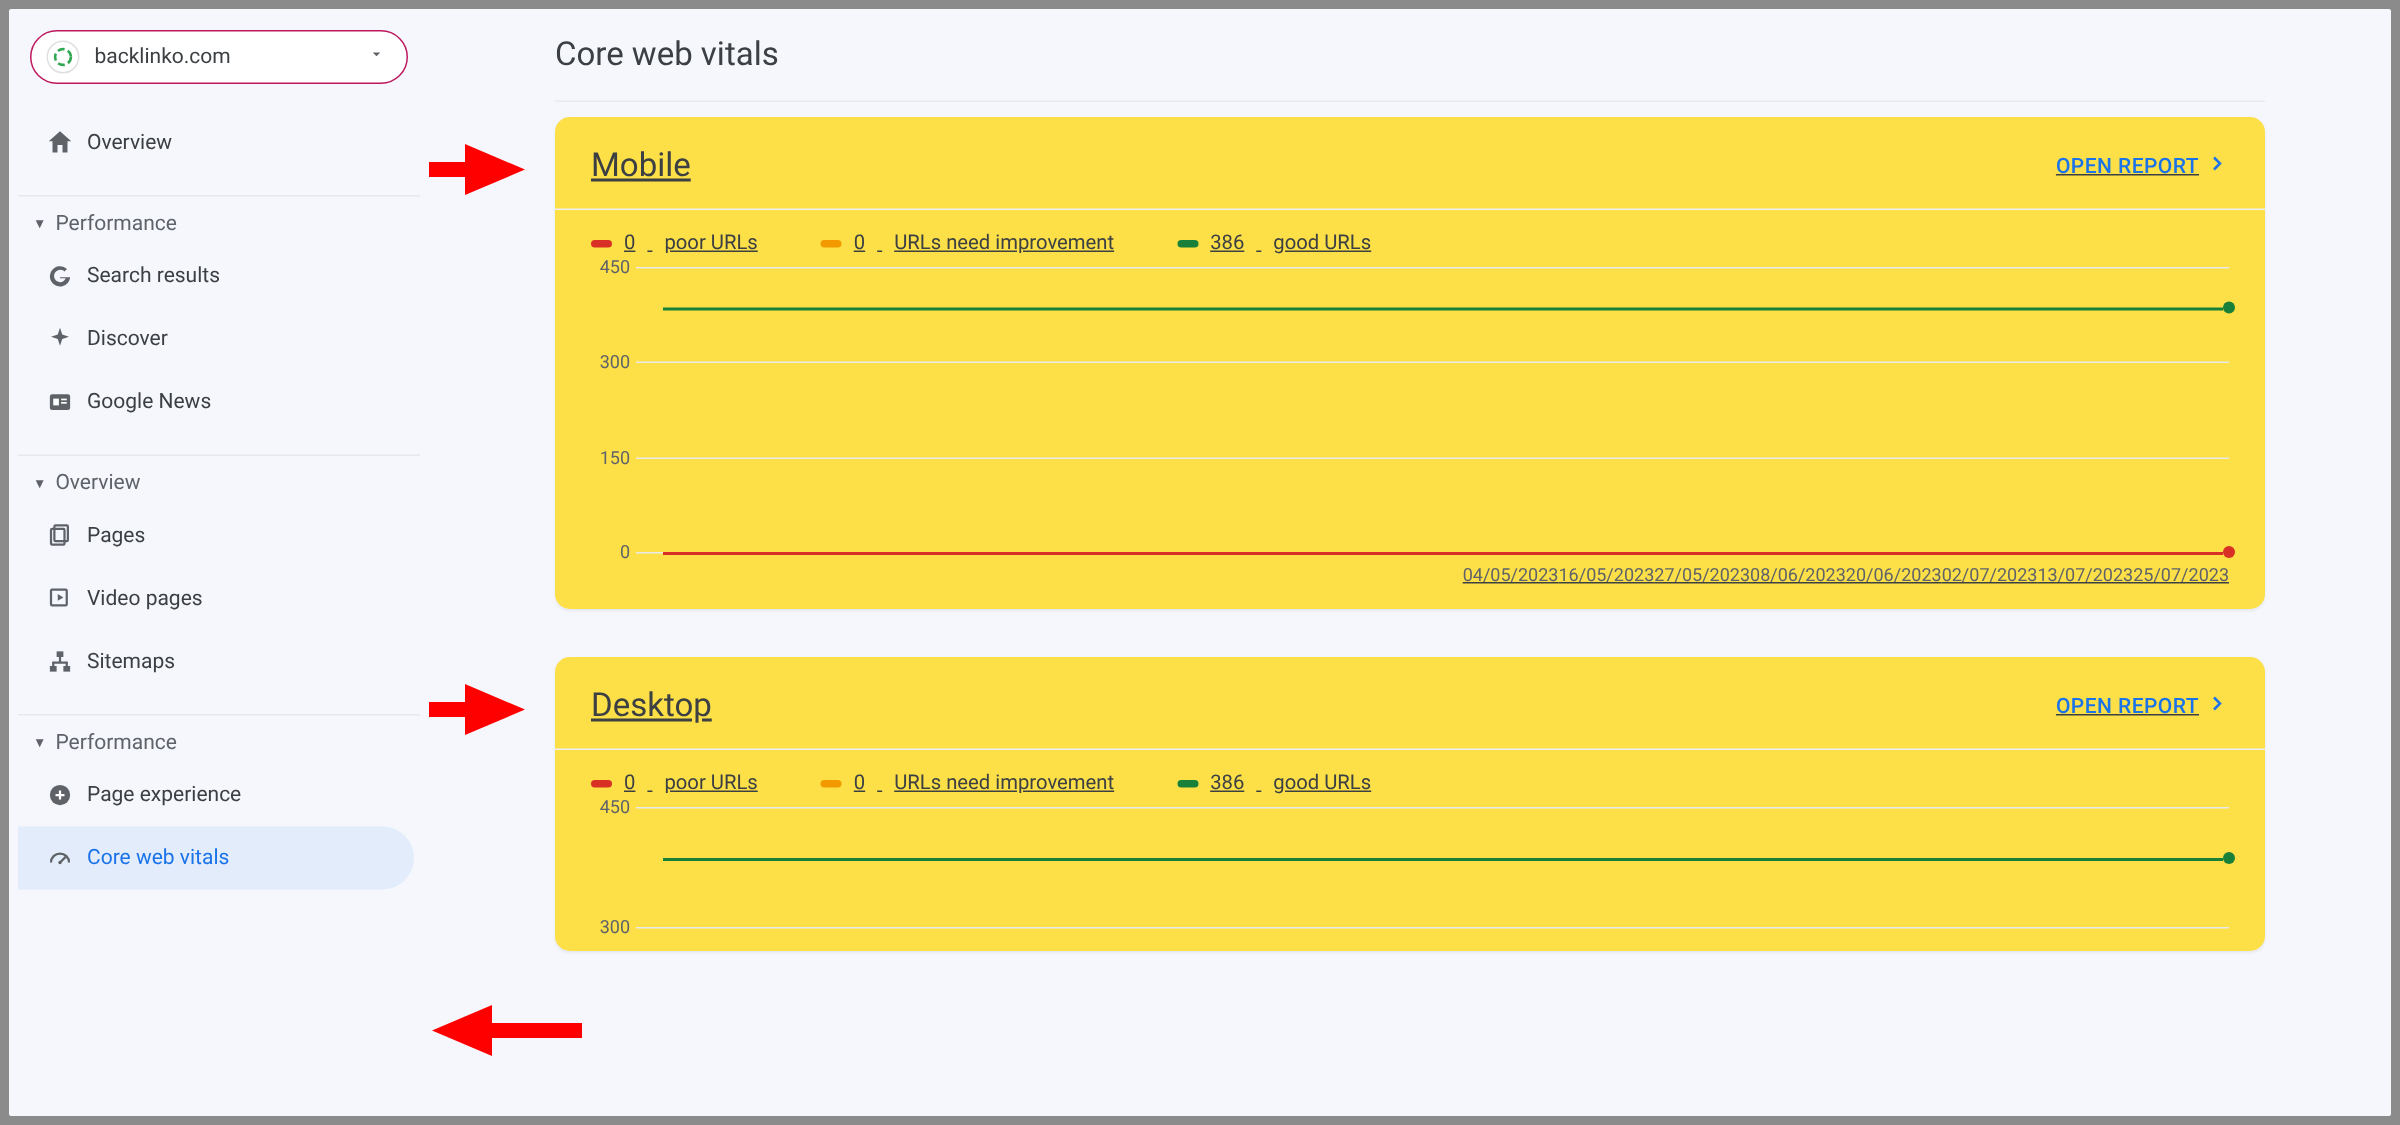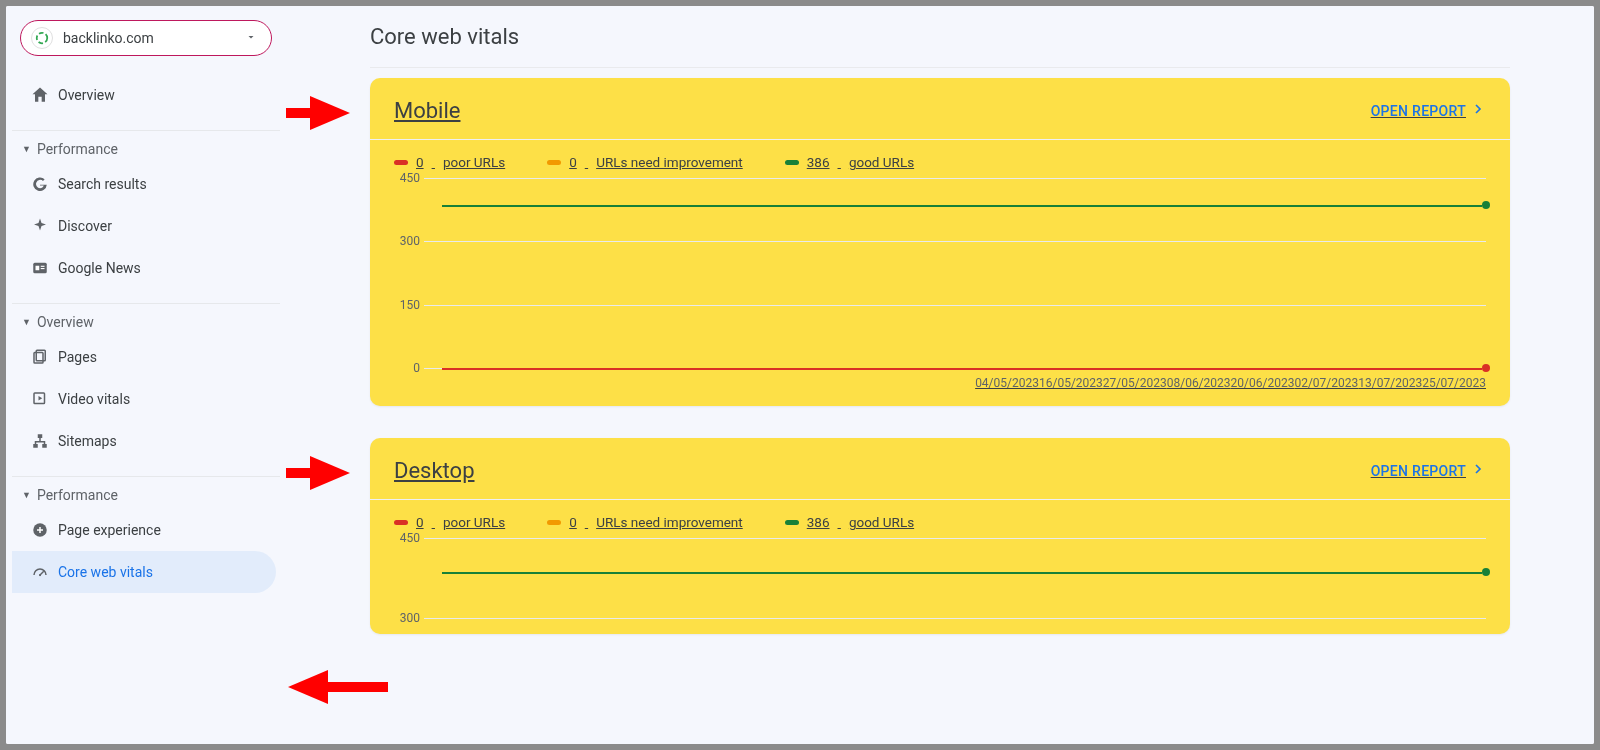--- a/index.html
+++ b/index.html
@@ -236,21 +236,21 @@
       </span>
       <span class="label">Pages</span>
     </div>
     <div class="nav-item">
       <span class="icon">
         <svg width="18" height="18" viewBox="0 0 24 24">
             <rect x="4" y="4" width="14" height="14" rx="1" fill="none" stroke="#5f6368" stroke-width="2"></rect>
             <path d="M10 8l5 3-5 3z" fill="#5f6368"></path>
           </svg>
       </span>
-      <span class="label">Video vitals</span>
+      <span class="label">Video pages</span>
     </div>
     <div class="nav-item">
       <span class="icon">
         <svg width="18" height="18" viewBox="0 0 24 24">
             <rect x="9" y="3" width="6" height="5" fill="#5f6368"></rect>
             <rect x="3" y="16" width="6" height="5" fill="#5f6368"></rect>
             <rect x="15" y="16" width="6" height="5" fill="#5f6368"></rect>
             <path d="M12 8v5M6 16v-3h12v3" stroke="#5f6368" stroke-width="2" fill="none"></path>
           </svg>
       </span>

